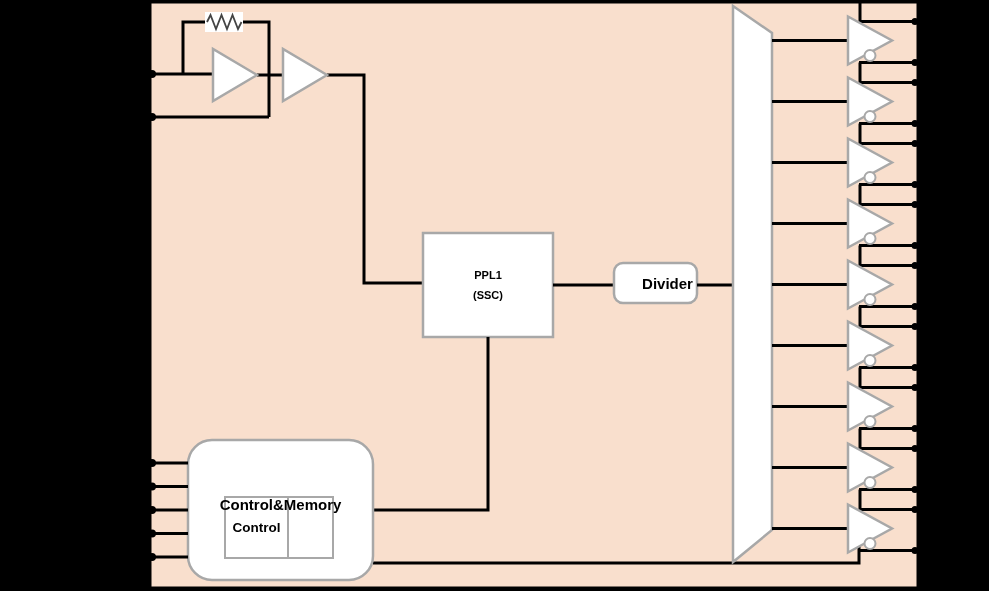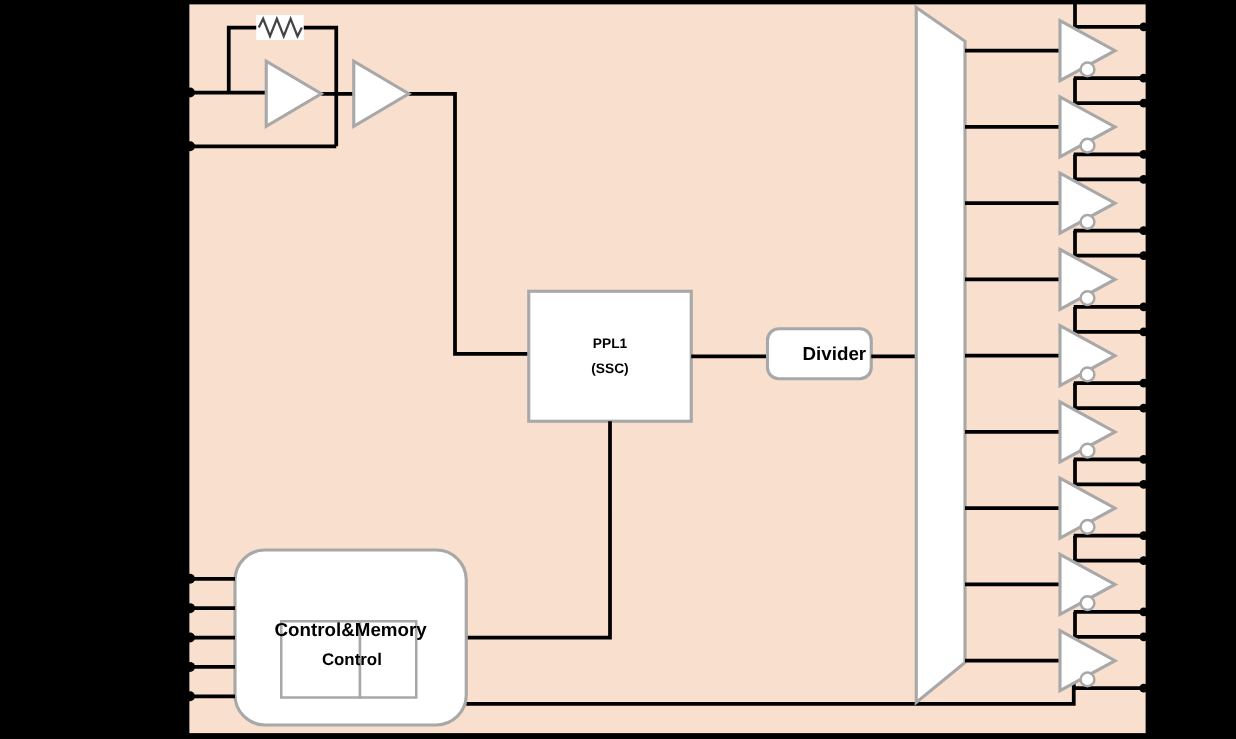--- a/index.html
+++ b/index.html
@@ -12,21 +12,21 @@
   .wire{stroke:var(--wire);stroke-width:3;fill:none;}
   .pin-dot{fill:var(--wire);stroke:none;}
   .block{fill:var(--blockfill);stroke:var(--blockline);stroke-width:2.5;}
   .thinblock{fill:var(--blockfill);stroke:var(--blockline);stroke-width:2;}
   .zigzag{stroke:#444;stroke-width:1.8;fill:none;stroke-linejoin:miter;}
   .label{position:absolute;display:flex;align-items:center;justify-content:center;
          color:var(--text);font-weight:bold;text-align:center;}
   .lbl-ppl{left:423px;top:233px;width:130px;height:104px;flex-direction:column;font-size:11px;line-height:20px;}
   .lbl-divider{left:614px;top:263px;width:83px;height:40px;font-size:15px;padding-left:12px;}
   .lbl-cm-title{left:188px;top:492px;width:185px;height:24px;font-size:15px;}
-  .lbl-control{left:225px;top:497px;width:63px;height:61px;font-size:13.5px;margin-left:25px;}
+  .lbl-control{left:225px;top:497px;width:63px;height:61px;font-size:13.5px;}
   .lbl-ram{left:288px;top:497px;width:45px;height:61px;font-size:13.5px;}
 </style>
 </head>
 <body>
 
 <div id="stage">
   <svg id="schematic" width="989" height="591" viewBox="0 0 989 591">
 
     <rect x="150" y="2" width="768" height="586" class="block" style="fill:var(--chip);stroke:var(--wire);stroke-width:3"></rect>
 

